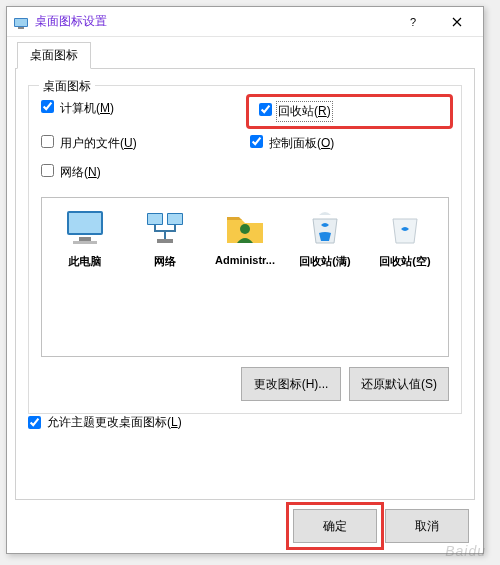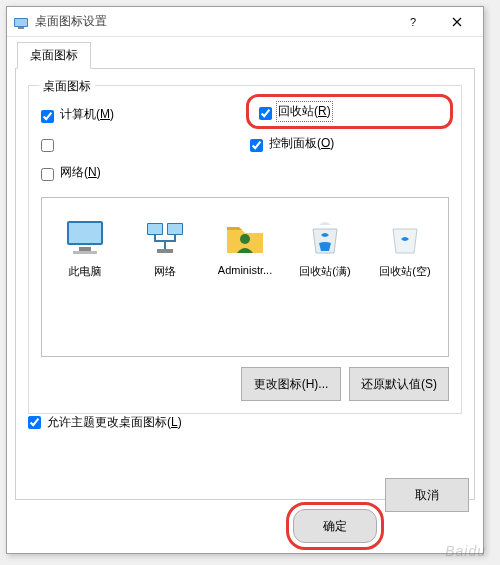--- a/index.html
+++ b/index.html
@@ -1,41 +1,41 @@
 <!DOCTYPE html>
 <html><head>
 <meta charset="utf-8">
 <style>
   * { box-sizing: border-box; font-family: "Microsoft YaHei", "Segoe UI", sans-serif; }
   body { margin: 0; width: 500px; height: 565px; background: #f0f0f0; overflow: hidden; }
   .window { position: absolute; left: 6px; top: 6px; width: 478px; height: 548px; background: #fff; border: 1px solid #9e9e9e; box-shadow: 2px 2px 6px rgba(0,0,0,.2); }
   .titlebar { height: 30px; display: flex; align-items: center; padding: 0 4px; border-bottom: 1px solid #e5e5e5; }
   .titlebar .app-icon { width: 16px; height: 16px; margin: 0 6px 0 2px; }
-  .titlebar .title { font-size: 12px; color: #404040; flex: 1; }
+  .titlebar .title { font-size: 12px; color: #6d28d9; flex: 1; }
   .titlebar .btn { width: 44px; height: 28px; display: flex; align-items: center; justify-content: center; }
   .tabs { margin-top: 4px; padding-left: 10px; }
   .tab { display: inline-block; font-size: 12px; padding: 4px 12px; border: 1px solid #d0d0d0; border-bottom: 1px solid #fff; background: #fff; position: relative; top: 1px; }
   .tab-body { border: 1px solid #d0d0d0; margin: 0 8px 0 8px; padding: 10px 12px 12px 12px; height: 432px; }
   .groupbox { border: 1px solid #dcdcdc; padding: 14px 12px 12px 12px; position: relative; margin-top: 6px; }
   .groupbox .legend { position: absolute; top: -8px; left: 10px; background: #fff; padding: 0 4px; font-size: 12px; color: #000; }
   .checks { display: grid; grid-template-columns: 1fr 1fr; row-gap: 12px; column-gap: 10px; }
-  .check { display: flex; align-items: flex-end; font-size: 12px; }
+  .check { display: flex; align-items: flex-start; font-size: 12px; }
   .check input { margin: 0 6px 0 0; width: 13px; height: 13px; }
-  .hl-red { border: 3px solid #e53935; border-radius: 12px; padding: 6px 10px; margin: -6px -4px; }
+  .hl-red { border: 3px solid #e53935; border-radius: 4px; padding: 6px 10px; margin: -6px -4px; }
   .underline { text-decoration: underline; }
-  .icon-list { margin-top: 16px; border: 1px solid #c0c0c0; padding: 20px 6px; height: 160px; display: flex; gap: 6px; background: #fff; }
+  .icon-list { margin-top: 16px; border: 1px solid #c0c0c0; padding: 10px 6px; height: 160px; display: flex; gap: 6px; background: #fff; font-weight: bold; }
   .icon-item { width: 78px; text-align: center; font-size: 11px; color: #000; }
   .icon-item .ico { width: 48px; height: 40px; margin: 0 auto 6px auto; display: flex; align-items: center; justify-content: center; }
   .btn-row { display: flex; justify-content: flex-end; gap: 8px; margin-top: 10px; }
   .pushbtn { min-width: 100px; height: 24px; font-size: 12px; background: #e1e1e1; border: 1px solid #adadad; padding: 16px 10px; display: flex; align-items: center; justify-content: center; cursor: default; }
   .theme-check { font-size: 12px; display: flex; align-items: center; }
   .theme-check input { margin: 0 6px 0 0; }
   .dlg-buttons { position: absolute; bottom: 10px; right: 14px; display: flex; gap: 8px; }
   .dlg-buttons .pushbtn { min-width: 84px; }
-  .hl-ok { outline: 3px solid #e53935; outline-offset: 4px; border-radius: 12px; margin-top: 31px; }
+  .hl-ok { outline: 3px solid #e53935; outline-offset: 4px; border-radius: 0; }
   .watermark { position: absolute; right: 14px; bottom: 6px; font-size: 14px; color: rgba(120,120,120,.35); font-style: italic; letter-spacing: 1px; pointer-events: none; }
   .dotted-focus { outline: 1px dotted #777; outline-offset: 1px; }
 </style>
 </head>
 <body>
 
 <div class="window">
 
   <div class="titlebar">
     <span class="app-icon">
@@ -75,20 +75,21 @@
 
         <div class="hl-red">
           <label class="check">
             <input type="checkbox" checked="" style="">
             <span class="dotted-focus"><span>回收站(</span><span class="underline">R</span><span>)</span></span>
           </label>
         </div>
 
         <label class="check">
           <input type="checkbox" style="">
+          <span><span>用户的文件(</span><span class="underline">U</span><span>)</span></span>
         </label>
 
         <label class="check">
           <input type="checkbox" checked="" style="">
           <span><span>控制面板(</span><span class="underline">O</span><span>)</span></span>
         </label>
 
         <label class="check">
           <input type="checkbox" style="">
           <span><span>网络(</span><span class="underline">N</span><span>)</span></span>

